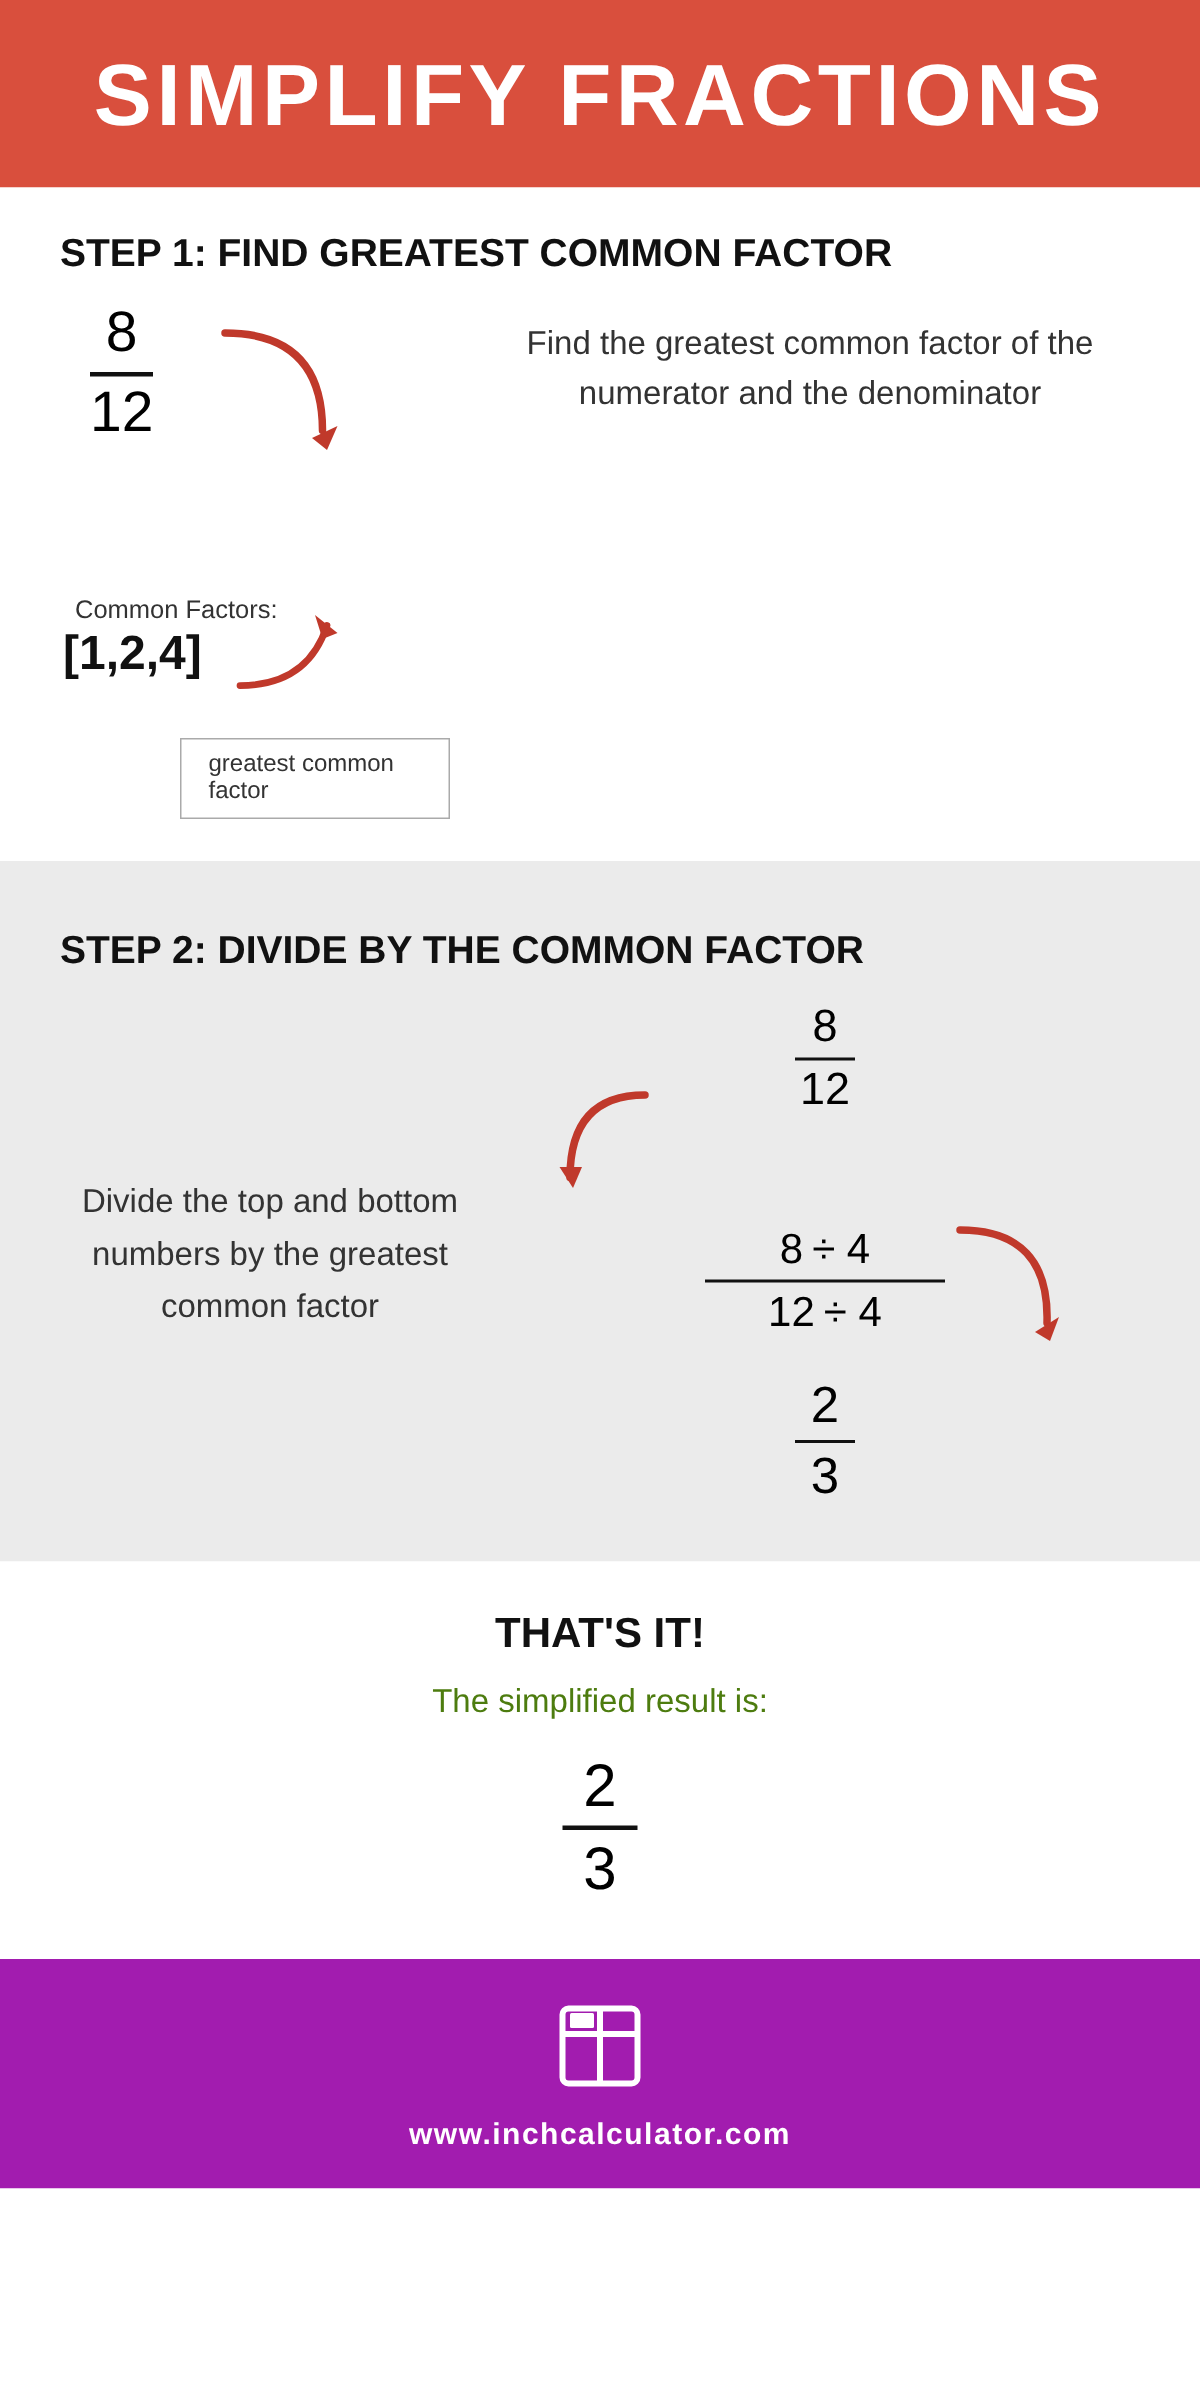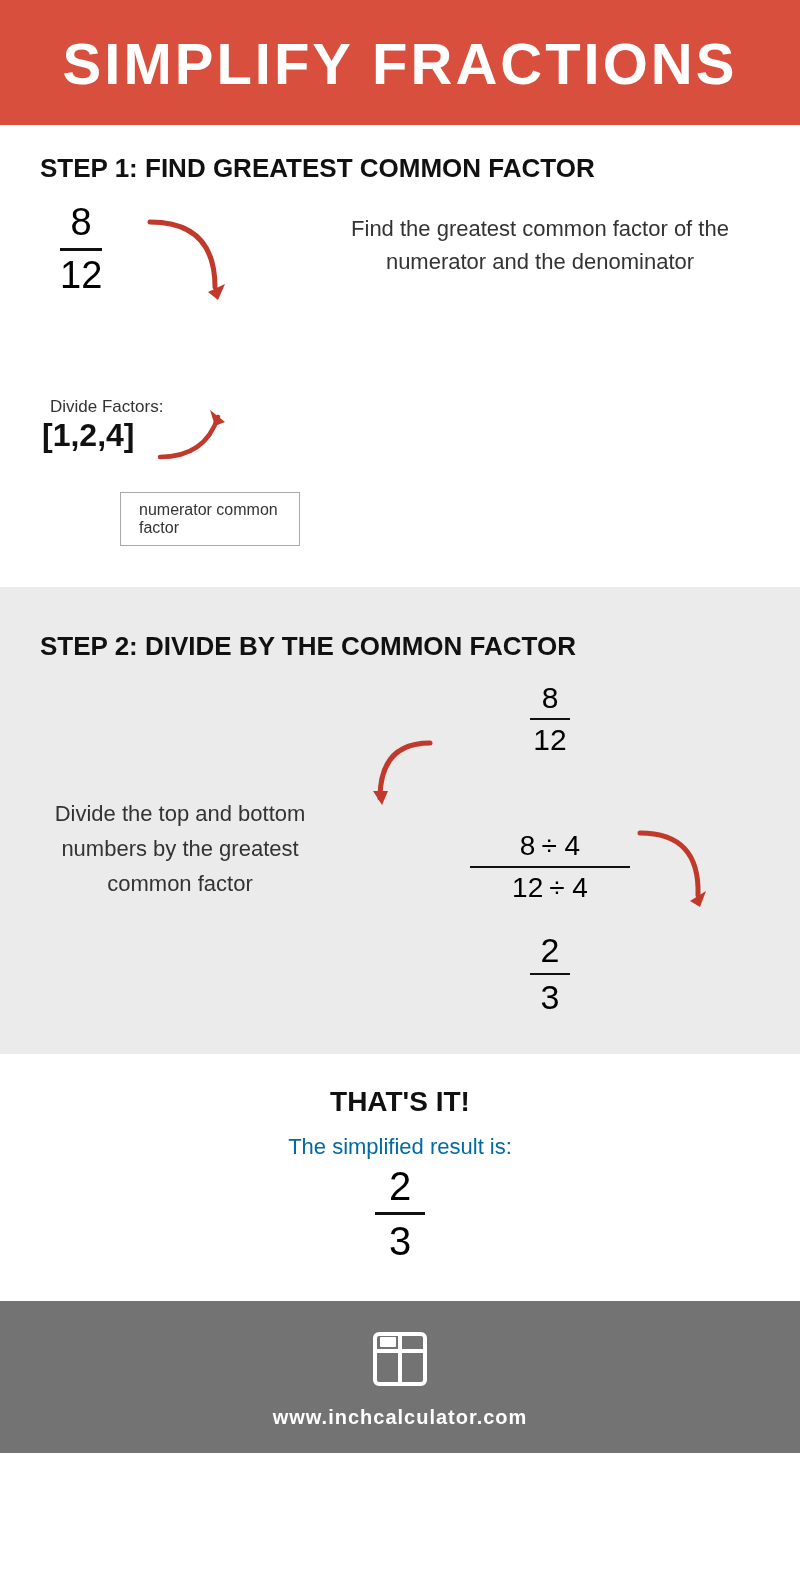--- a/index.html
+++ b/index.html
@@ -27,21 +27,21 @@
       font-size: 58px;
       font-weight: 900;
       letter-spacing: 3px;
       font-family: Arial, sans-serif;
       text-transform: uppercase;
     }
 
     
     .step1-section {
       background: #fff;
-      padding: 28px 40px 41px;
+      padding: 28px 40px 28px;
     }
     .step-heading {
       font-family: Arial, sans-serif;
       font-weight: 900;
       font-size: 26px;
       text-transform: uppercase;
       color: #111;
       margin-bottom: 18px;
     }
     .step1-content {
@@ -205,40 +205,40 @@
       font-family: Arial, sans-serif;
       font-weight: 900;
       font-size: 28px;
       text-transform: uppercase;
       color: #111;
       margin-bottom: 16px;
     }
     .thatsit-text {
       font-family: Arial, sans-serif;
       font-size: 22px;
-      color: #0369a1;
-      margin-bottom: 2px;
+      color: #4d7c0f;
+      margin-bottom: 20px;
     }
     .fraction-final {
       display: inline-flex;
       flex-direction: column;
       align-items: center;
       font-size: 40px;
       font-family: Arial, sans-serif;
       line-height: 1.2;
     }
     .fraction-final .fraction-line {
       width: 100%;
       border-top: 3px solid #111;
       margin: 2px 0;
     }
 
     
     .footer {
-      background-color: #737373;
+      background-color: #a21caf;
       padding: 28px 20px 24px;
       text-align: center;
     }
     .footer-icon {
       color: #fff;
       font-size: 52px;
       line-height: 1;
       margin-bottom: 8px;
     }
     .footer-url {
@@ -273,35 +273,35 @@
       </div>
 
       
       <svg class="svg-arrow" style="position:absolute; top:10px; left:90px;" width="100" height="100" viewBox="0 0 100 100">
         <path d="M 20 10 Q 85 10 85 75" fill="none" stroke="#c0392b" stroke-width="5" stroke-linecap="round"></path>
         <polygon points="78,80 95,72 88,88" fill="#c0392b"></polygon>
       </svg>
 
       
       <div style="margin-top: 100px;">
-        <div class="common-factors-label">Divide Factors:</div>
+        <div class="common-factors-label">Common Factors:</div>
         <div class="common-factors-value">[1,2,4]</div>
       </div>
 
       
       <div style="position:relative; margin-top:4px;">
         <svg class="svg-arrow" style="position:absolute; bottom:28px; left:110px;" width="80" height="60" viewBox="0 0 80 60">
           <path d="M 10 55 Q 55 55 68 15" fill="none" stroke="#c0392b" stroke-width="4.5" stroke-linecap="round"></path>
           <polygon points="60,8 75,20 65,24" fill="#c0392b"></polygon>
         </svg>
         <div style="margin-top: 36px;"></div>
       </div>
 
       
-      <div class="gcf-tooltip" style="margin-top: 2px; margin-left: 80px;">numerator common factor</div>
+      <div class="gcf-tooltip" style="margin-top: 2px; margin-left: 80px;">greatest common factor</div>
     </div>
 
     <div class="step1-right">Find the greatest common factor of the numerator and the denominator</div>
   </div>
 </div>
 
 <div class="step2-section">
   <div class="step-heading">STEP 2: DIVIDE BY THE COMMON FACTOR</div>
   <div class="step2-content">
     <div class="step2-left">Divide the top and bottom numbers by the greatest common factor</div>

